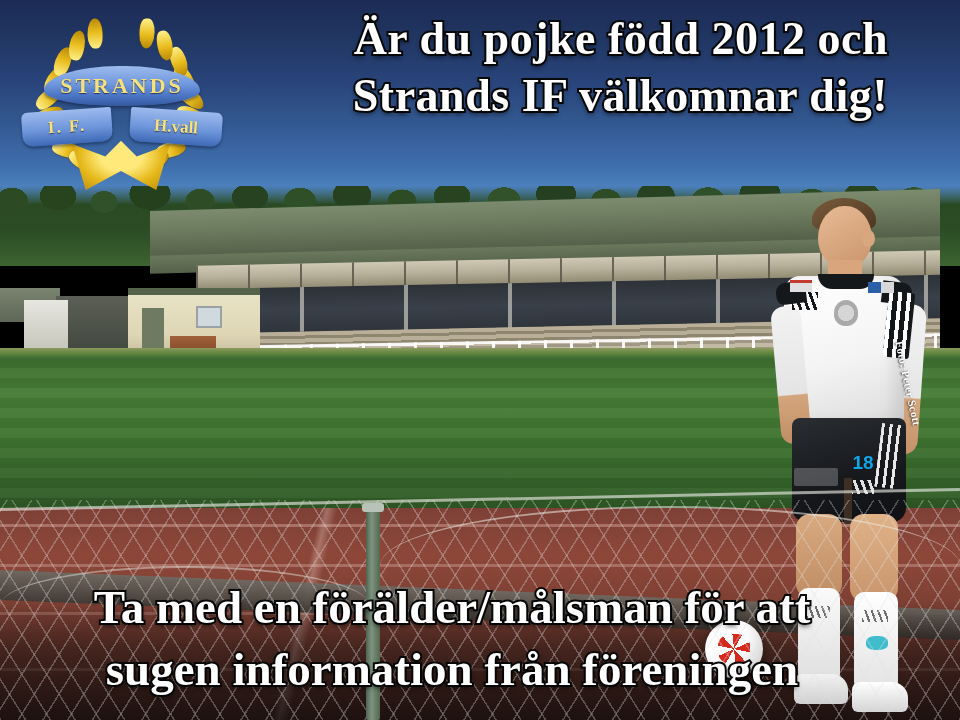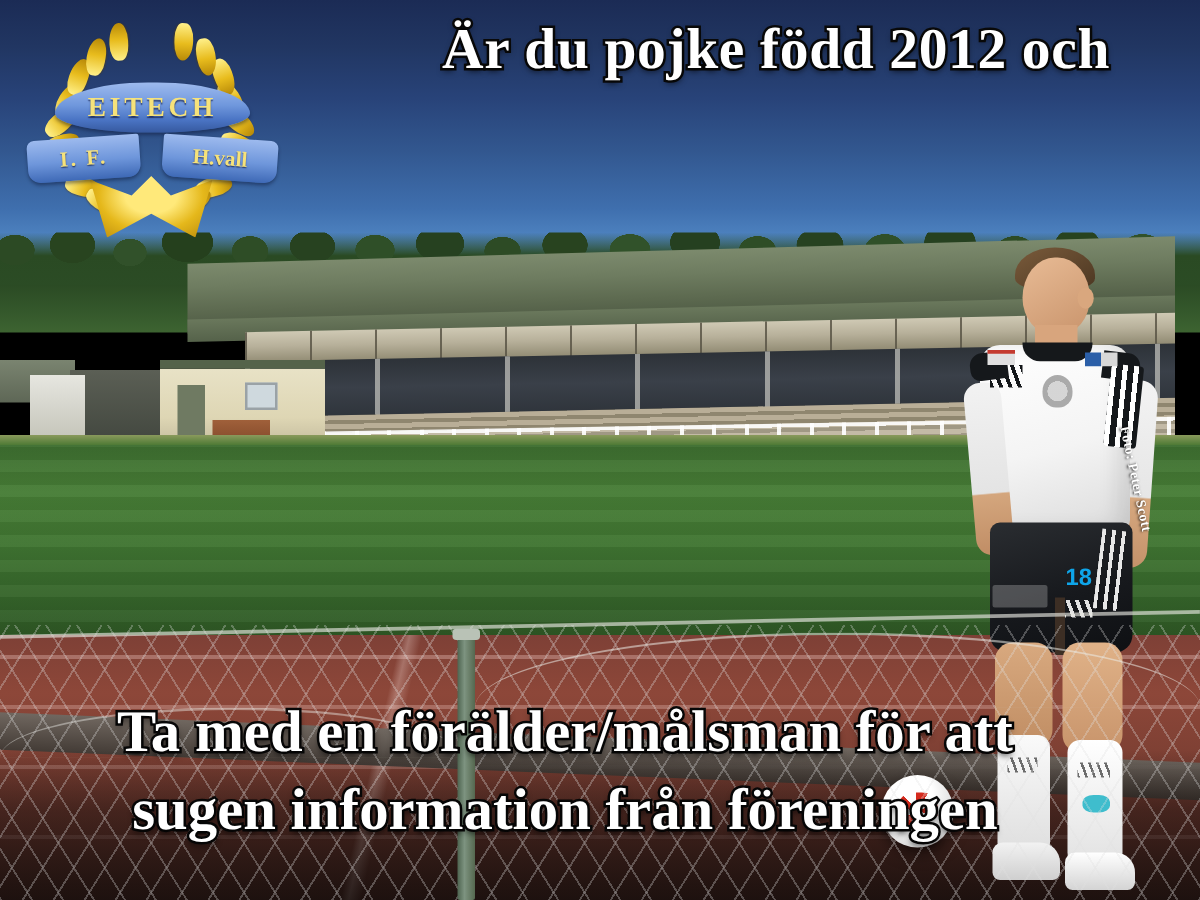--- a/index.html
+++ b/index.html
@@ -372,21 +372,21 @@
   .ww-q {
     font-size:34px; font-weight:700; width:112px;
     transform:scaleX(.86); transform-origin:left center;
     -webkit-text-stroke:3.5px #0a0a0a;
   }
   .ww-a {
     font-size:38px; font-weight:700;
     -webkit-text-stroke:3.5px #0a0a0a;
   }
   #footer {
-    position:absolute; left:0; top:555px; width:904px; text-align:center;
+    position:absolute; left:0; top:576px; width:904px; text-align:center;
   }
   #footer div {
     font-size:47px; font-weight:700; line-height:62px;
     -webkit-text-stroke:4px #080808;
   }
   #photo-credit {
     position:absolute; left:905px; top:340px;
     transform:rotate(78deg); transform-origin:left top;
     color:#ffffff; font-size:11px; font-weight:700;
     font-family:"Liberation Serif", serif;
@@ -489,27 +489,28 @@
     <div class="wreath-leaf" style="left:152px; top:58px;  transform:rotate(58deg);"></div>
     <div class="wreath-leaf" style="left:158px; top:76px;  transform:rotate(40deg);"></div>
     <div class="wreath-leaf" style="left:158px; top:94px;  transform:rotate(22deg);"></div>
     <div class="wreath-leaf" style="left:152px; top:112px; transform:rotate(6deg);"></div>
     <div class="wreath-leaf" style="left:138px; top:128px; transform:rotate(-14deg);"></div>
     <div class="wreath-leaf" style="left:122px; top:140px; transform:rotate(-32deg);"></div>
     <div class="wreath-leaf" style="left:146px; top:40px;  transform:rotate(70deg);"></div>
     <div class="wreath-leaf" style="left:132px; top:24px;  transform:rotate(80deg);"></div>
     <div class="wreath-leaf" style="left:114px; top:12px;  transform:rotate(92deg);"></div>
     <div id="logo-bow"></div>
-    <div class="banner" id="banner-top">EITECH</div>
+    <div class="banner" id="banner-top">STRANDS</div>
     <div class="banner" id="banner-bl">I. F.</div>
     <div class="banner" id="banner-br">H.vall</div>
   </div>
 
   <div id="headline">
     <div class="outlined">Är du pojke född 2012 och</div>
+    <div class="outlined">Strands IF välkomnar dig!</div>
   </div>
 
 
   <div id="footer">
     <div class="outlined">Ta med en förälder/målsman för att</div>
     <div class="outlined">sugen information från föreningen</div>
   </div>
 
   <div id="photo-credit">Foto: Peter Scott</div>
 

